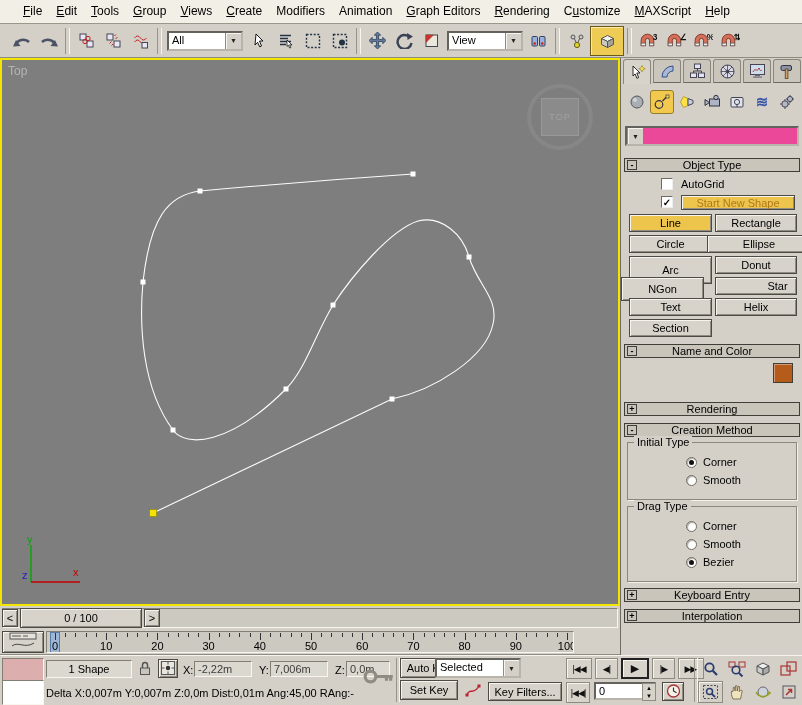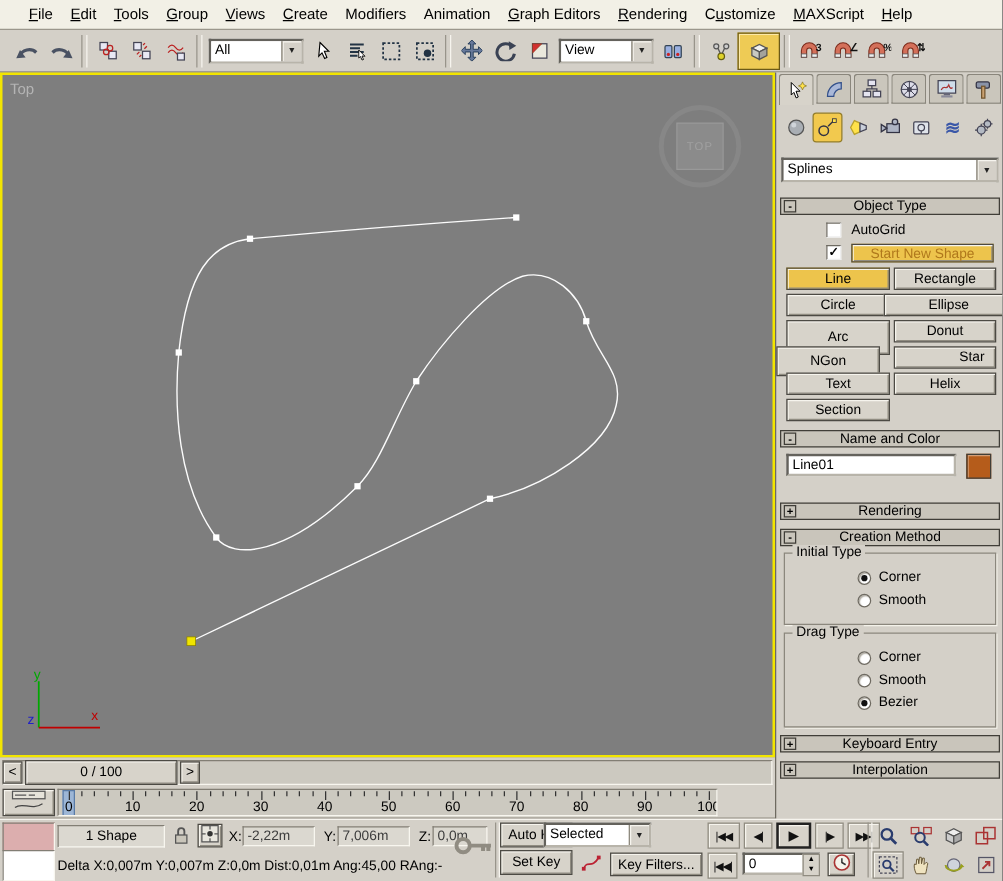--- a/index.html
+++ b/index.html
@@ -8,21 +8,21 @@
   .abs{position:absolute;}
   u{text-decoration:underline;}
   
   #menubar{left:0;top:0;width:802px;height:24px;background:#f2f0e6;border-bottom:1px solid #9b978c;display:flex;align-items:center;padding-left:16px;box-sizing:border-box;}
   .menu-item{display:inline-block;padding:3px 7px 4px;font-size:12px;white-space:nowrap;}
   
   #toolbar{left:0;top:24px;width:802px;height:34px;background:#d4d0c8;border-bottom:1px solid #8f8b80;display:flex;align-items:center;padding-left:8px;box-sizing:border-box;}
   .tb-icon{display:inline-flex;align-items:center;justify-content:center;width:27px;height:30px;flex:0 0 auto;}
   .tb-sep{width:3px;height:26px;border-left:1px solid #98948a;border-right:1px solid #f6f4ee;margin:0 3px;flex:0 0 auto;}
   .tb-btn-active{background:#eecb55;border:1px solid #6b5a17;box-shadow:inset 1px 1px 0 #fbe9a8;width:32px;height:28px;}
-  .dd{display:flex;height:20px;background:#ffffff;border:2px inset #b8b4aa;box-sizing:border-box;flex:0 0 auto;}
+  .dd{display:flex;height:20px;background:#ec4899;border:2px inset #b8b4aa;box-sizing:border-box;flex:0 0 auto;}
   .dd .txt{flex:1;padding:1px 3px;font-size:11px;background:#fff;white-space:nowrap;overflow:hidden;}
   .dd .arr{width:15px;background:#d4d0c8;border-left:1px solid #8f8b80;box-shadow:inset 1px 1px 0 #f6f4ee;display:flex;align-items:center;justify-content:center;font-size:7px;color:#222;}
   
   #viewport{left:0;top:58px;width:620px;height:548px;background:#7e7e7e;border:2px solid #f2e500;box-sizing:border-box;}
   #vp-label{left:8px;top:64px;color:#b4b4b4;font-size:12px;}
   #compass{left:527px;top:84px;width:66px;height:66px;border-radius:50%;border:4px solid rgba(255,255,255,0.07);box-sizing:border-box;display:flex;align-items:center;justify-content:center;}
   #compass .sq{width:36px;height:36px;background:rgba(255,255,255,0.10);border:1px solid rgba(255,255,255,0.12);display:flex;align-items:center;justify-content:center;color:rgba(255,255,255,0.18);font-size:9px;letter-spacing:1px;}
   
   #cmdpanel{left:620px;top:58px;width:182px;height:597px;background:#d4d0c8;border-left:1px solid #6e6a60;box-sizing:border-box;}
   .tab{position:absolute;top:1px;width:28px;height:24px;background:#cac6bc;border:1px solid #8a867c;border-bottom:1px solid #6e6a60;border-radius:3px 3px 0 0;display:flex;align-items:center;justify-content:center;box-sizing:border-box;}
@@ -324,21 +324,20 @@
         <div class="cat" style="left: 154px;">
           <svg width="16" height="16">
             <circle cx="6" cy="10" r="3.2" fill="#b4bac4" stroke="#445"></circle>
             <circle cx="11" cy="5" r="2.6" fill="#b4bac4" stroke="#445"></circle>
             <path d="M6 6.8 V5 M6 13.2 V15 M2.8 10 H1 M9.2 10 H11 M11 2.4 V1 M11 7.6 V9 M8.4 5 H7 M13.6 5 H15" stroke="#445"></path>
           </svg>
         </div>
       </div>
 
     <div class="dd abs" style="left:4px;top:68px;width:174px">
-      <div class="txt">Splines</div>
       <div class="arr">▼</div>
     </div>
 
     <div class="rollhdr" style="top:100px">
       <span class="pm">-</span>
       <span>Object Type</span>
     </div>
     <div class="abs" style="left:40px;top:120px">
       <span class="cb" style="position:absolute" id="cb-autogrid"></span>
       <span class="lbl" style="left:20px;top:0">AutoGrid</span>
@@ -358,21 +357,20 @@
         <div class="btn3" style="position: absolute; left: 94px; top: 219px; width: 82px; height: 18px; padding-left: 43px;">Star</div>
         <div class="btn3" style="position: absolute; left: 8px; top: 240px; width: 83px; height: 18px;">Text</div>
         <div class="btn3" style="position: absolute; left: 94px; top: 240px; width: 82px; height: 18px;">Helix</div>
         <div class="btn3" style="position: absolute; left: 8px; top: 261px; width: 83px; height: 18px;">Section</div>
       </div>
 
     <div class="rollhdr" style="top:286px">
       <span class="pm">-</span>
       <span>Name and Color</span>
     </div>
-    <div class="whitefield abs" style="left:8px;top:305px;width:136px;height:18px">Line01</div>
     <div class="abs" id="obj-color-swatch" style="left: 152px; top: 305px; width: 18px; height: 18px; border: 1px solid rgb(64, 62, 56); box-shadow: rgba(255, 255, 255, 0.4) 1px 1px 0px inset; background: rgb(181, 92, 27);"></div>
 
     <div class="rollhdr" style="top:344px">
       <span class="pm">+</span>
       <span>Rendering</span>
     </div>
 
     <div class="rollhdr" style="top:365px">
       <span class="pm">-</span>
       <span>Creation Method</span>

